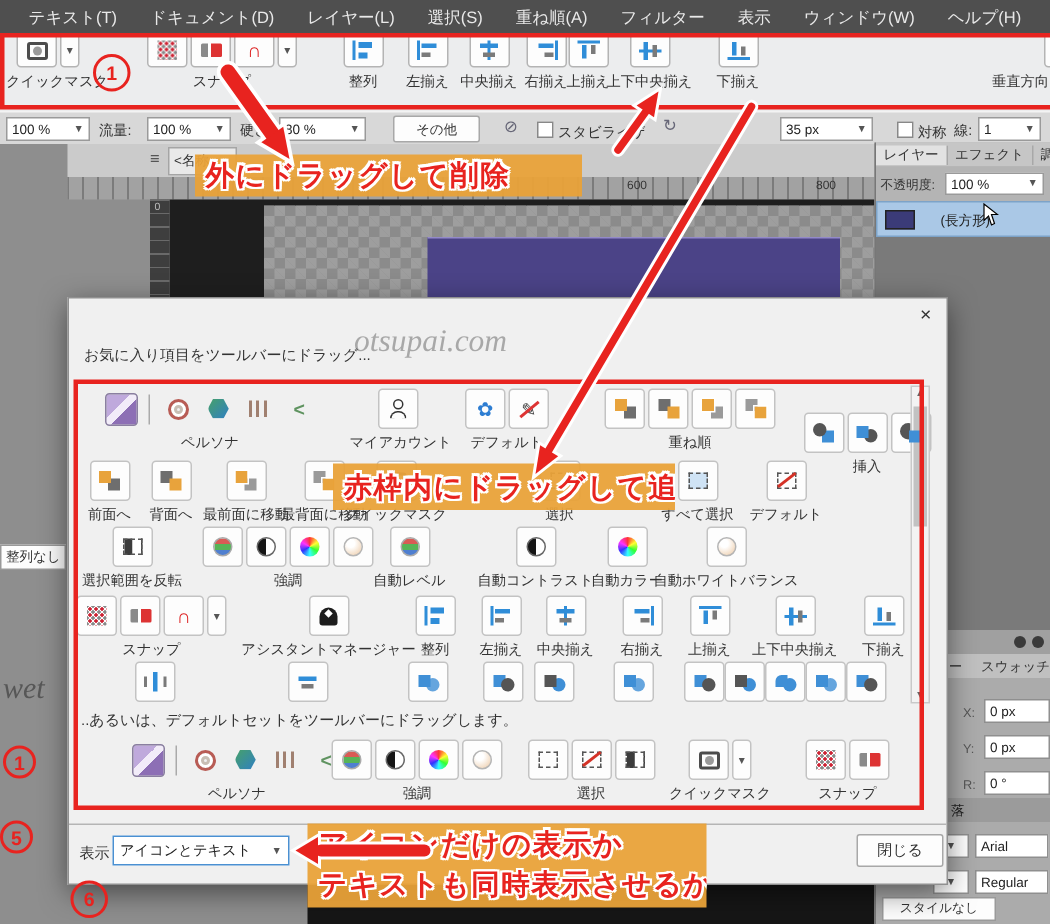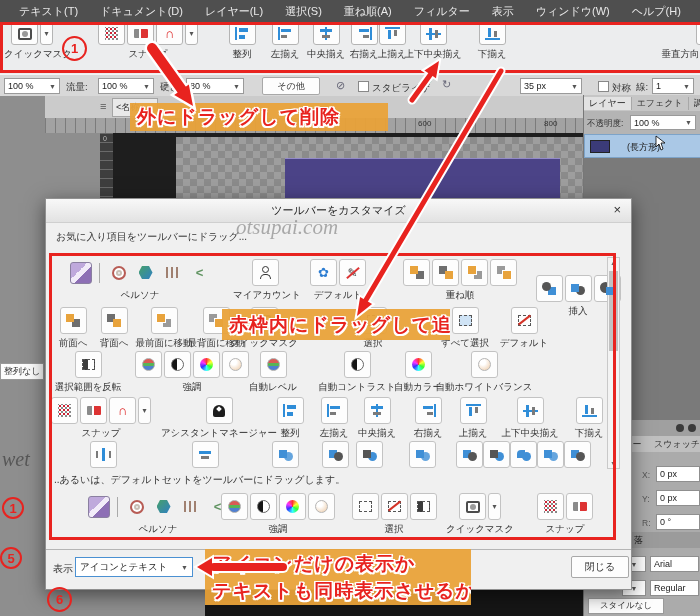--- a/index.html
+++ b/index.html
@@ -442,21 +442,20 @@
         <span style="margin-left:50px;">落</span>
       </div>
     <div class="minicombo" style="left:38px;top:461px;">▼</div>
     <div class="pfield" style="left:66px;top:461px;width:49px;">Arial</div>
     <div class="minicombo" style="left:38px;top:485px;">▼</div>
     <div class="pfield" style="left:66px;top:485px;width:49px;">Regular</div>
     <div class="pstyle">スタイルなし</div>
   </div>
 
   <div class="dlg">
-    <div class="dtitle">ツールバーをカスタマイズ</div>
     <div class="dclose">×</div>
     <div class="dinstr">お気に入り項目をツールバーにドラッグ...</div>
     <div class="dwm">otsupai.com</div>
     <div class="redrect" style="left:3px;top:54px;width:567px;height:287px;z-index:5;"></div>
     <div id="dlgrows">
         <div class="dgroup" style="left: 19px; width: 150px; top: 60px;">
           <div class="brow">
             <span class="pbtn">
               <span class="aff"></span>
             </span>

